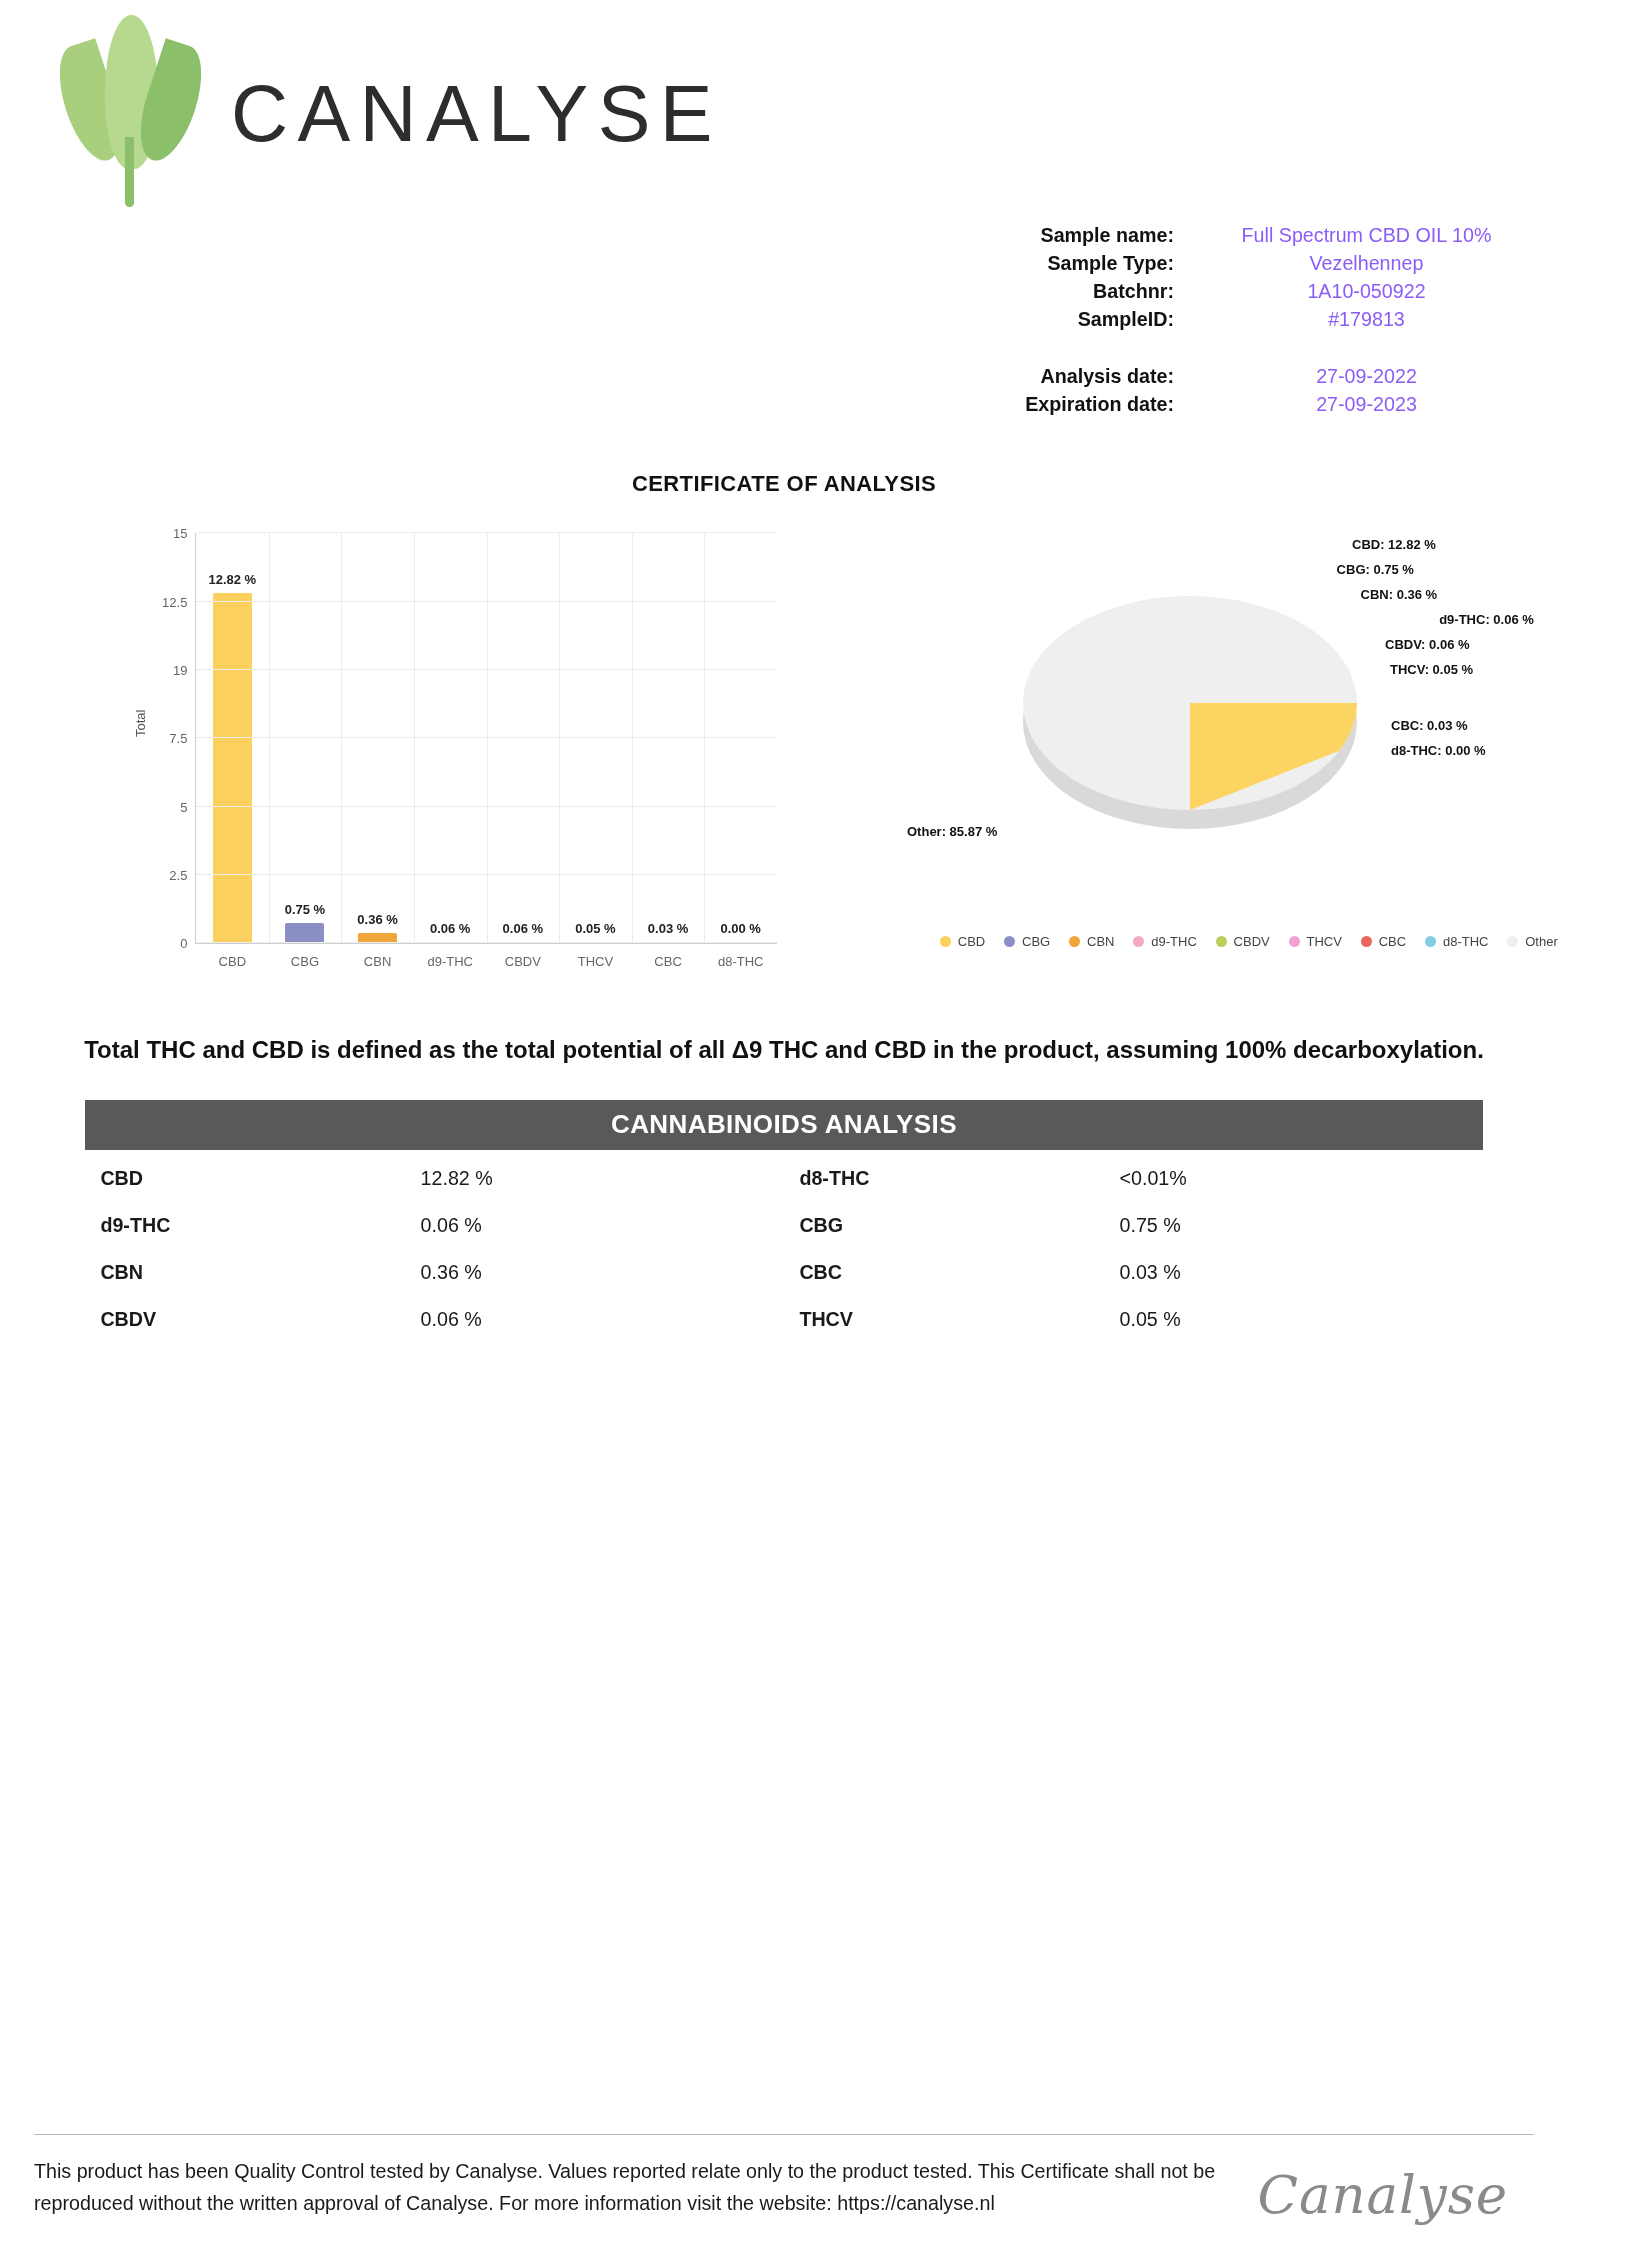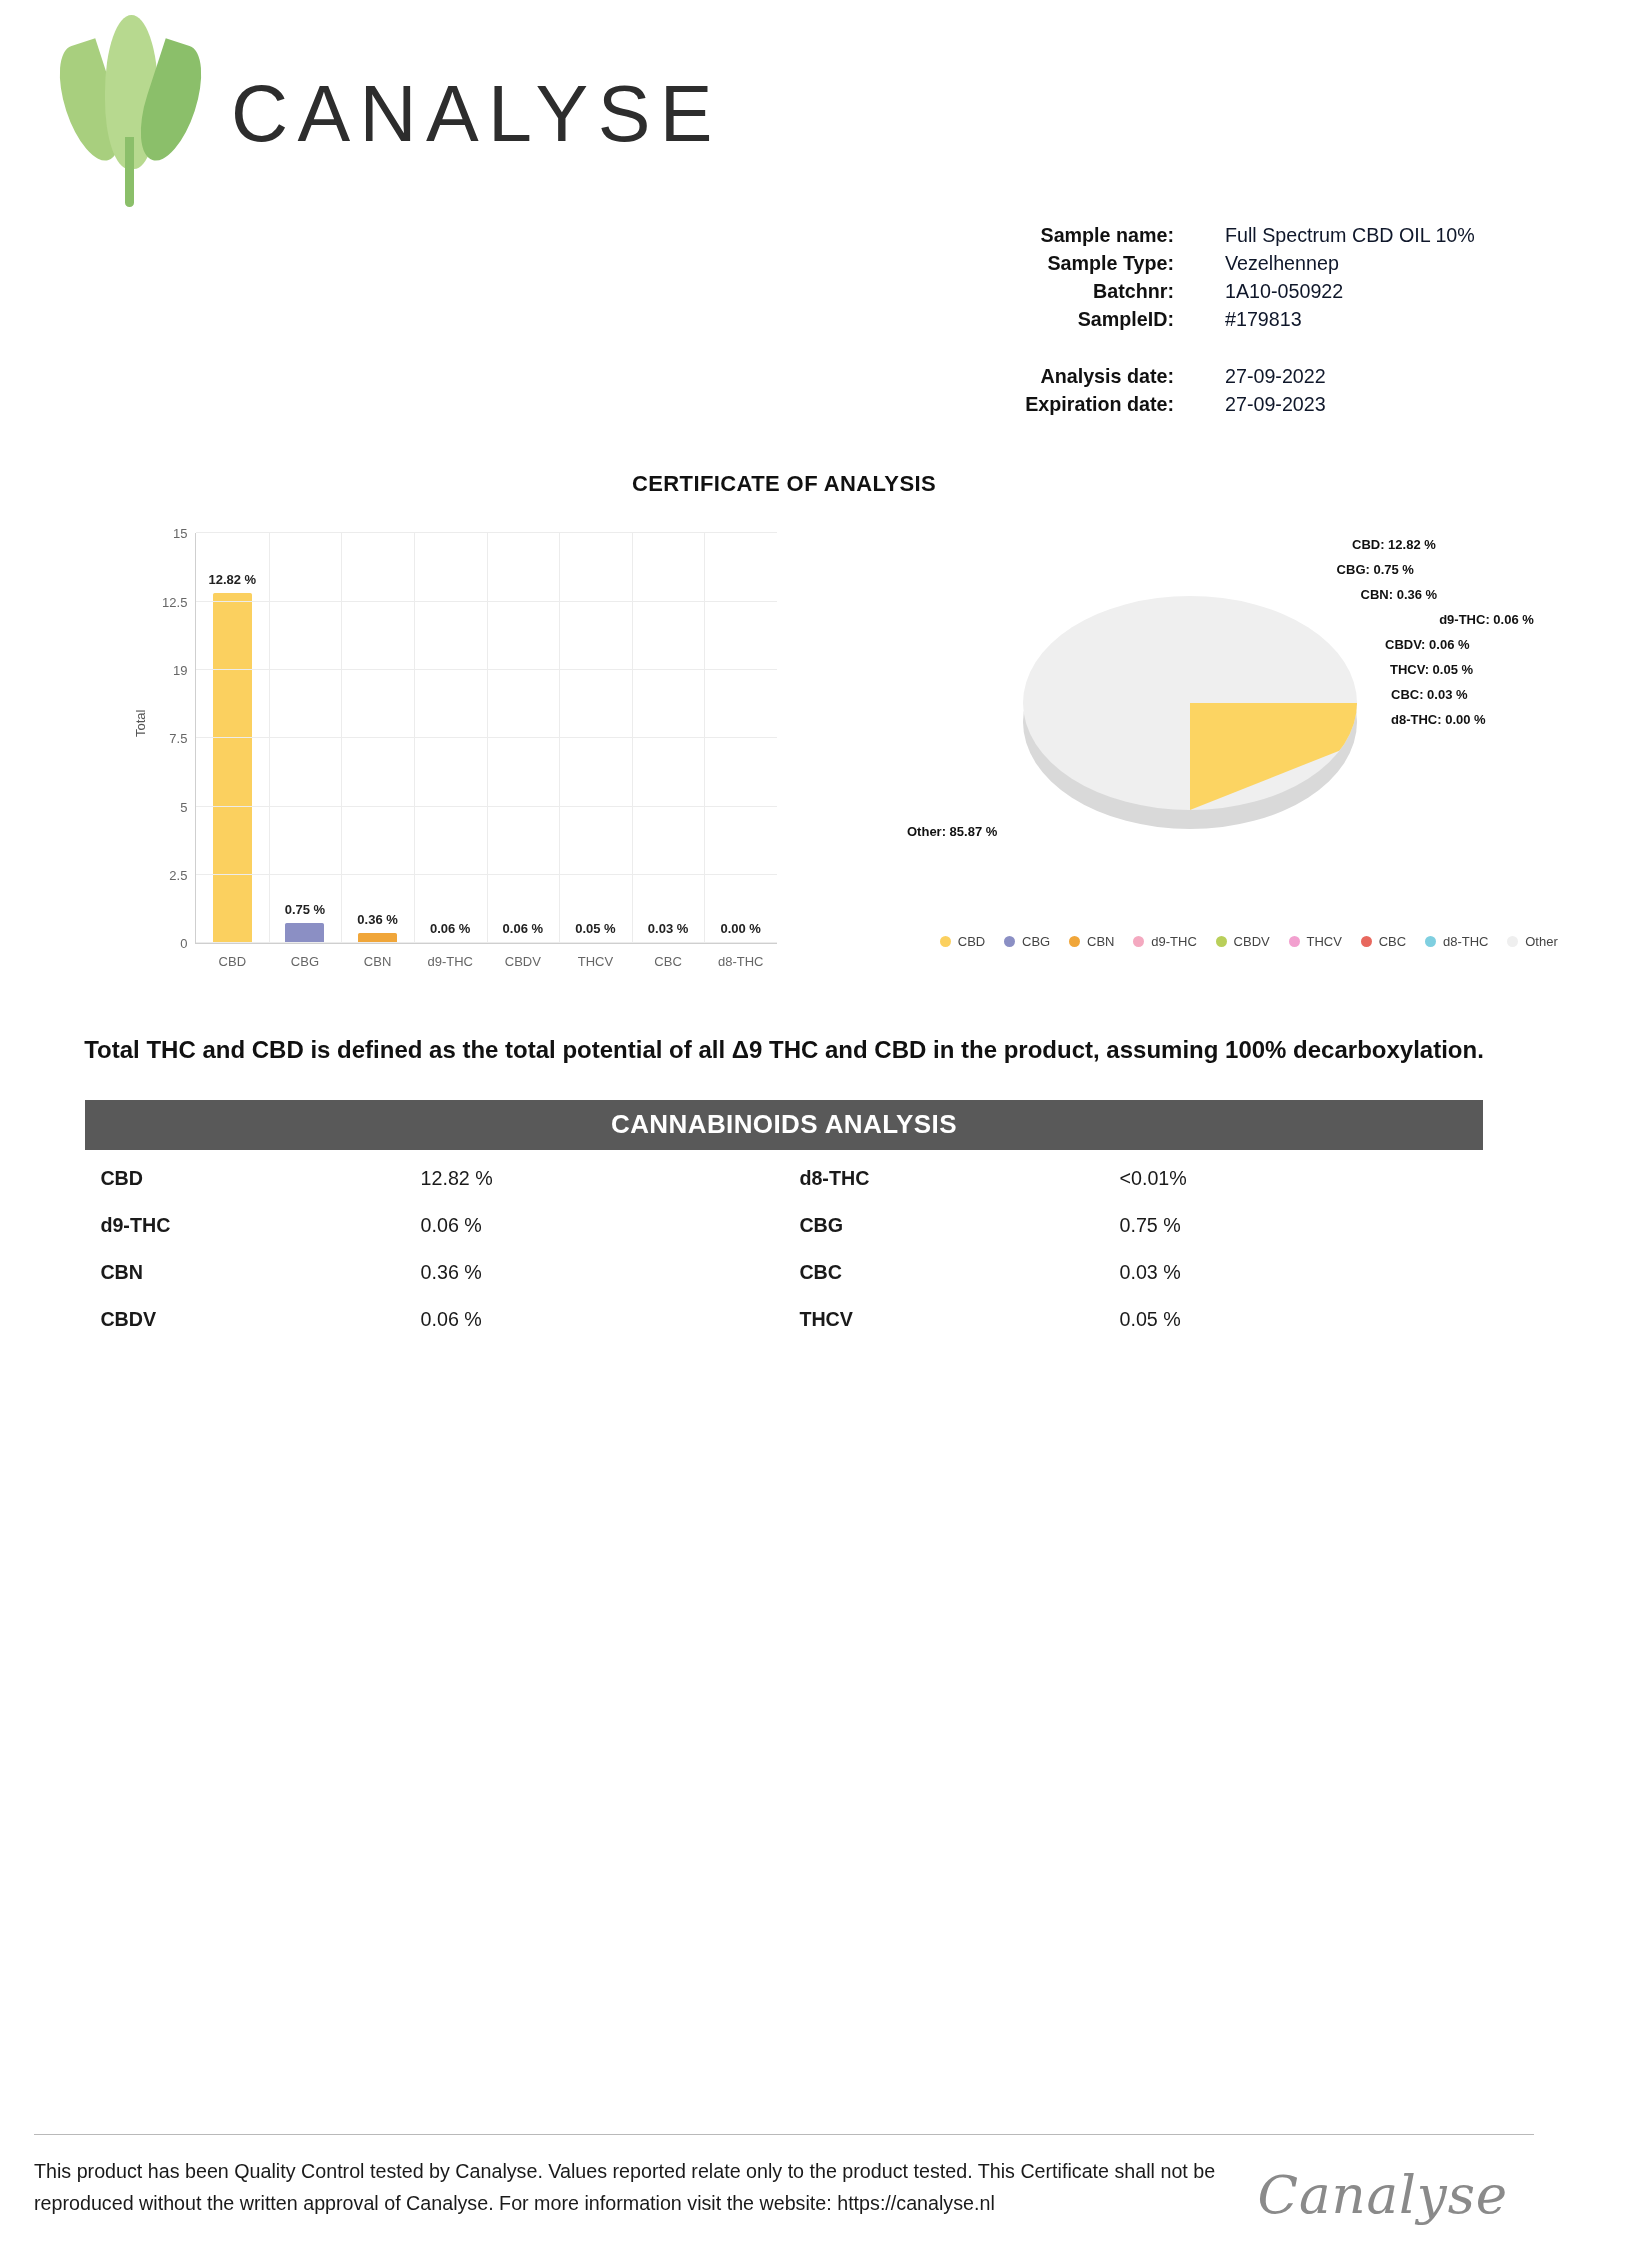--- a/index.html
+++ b/index.html
@@ -112,22 +112,22 @@
     padding: 0;
     white-space: nowrap;
   }
   .meta-table td.k {
     text-align: right;
     font-weight: bold;
     padding-right: 51px;
     color: #111;
   }
   .meta-table td.v {
-    text-align: left;
-    color: #0f172a;
+    text-align: center;
+    color: #8b5cf6;
     min-width: 283px;
   }
   .meta-table tr.spacer td {
     height: 29px;
   }
 
   
   .coa-title {
     text-align: center;
     font-size: 22px;
@@ -291,21 +291,21 @@
     color: #111;
     line-height: 25px;
     white-space: nowrap;
   }
   .pie-callout.i0 { margin-left: 0px; }
   .pie-callout.i1 { margin-left: -15.4px; }
   .pie-callout.i2 { margin-left: 8.6px; }
   .pie-callout.i3 { margin-left: 12px; text-align: center; }
   .pie-callout.i4 { margin-left: 33px; }
   .pie-callout.i5 { margin-left: 38px; }
-  .pie-callout.i6 { margin-left: 39px; }
+  .pie-callout.i6 { margin-left: 39px; margin-top: 31px; }
   .pie-callout.i7 { margin-left: 39px; }
 
   .pie-legend {
     position: absolute;
     left: 33px;
     top: 411px;
     width: 651px;
     display: flex;
     flex-wrap: wrap;
     gap: 5.1px 19px;

